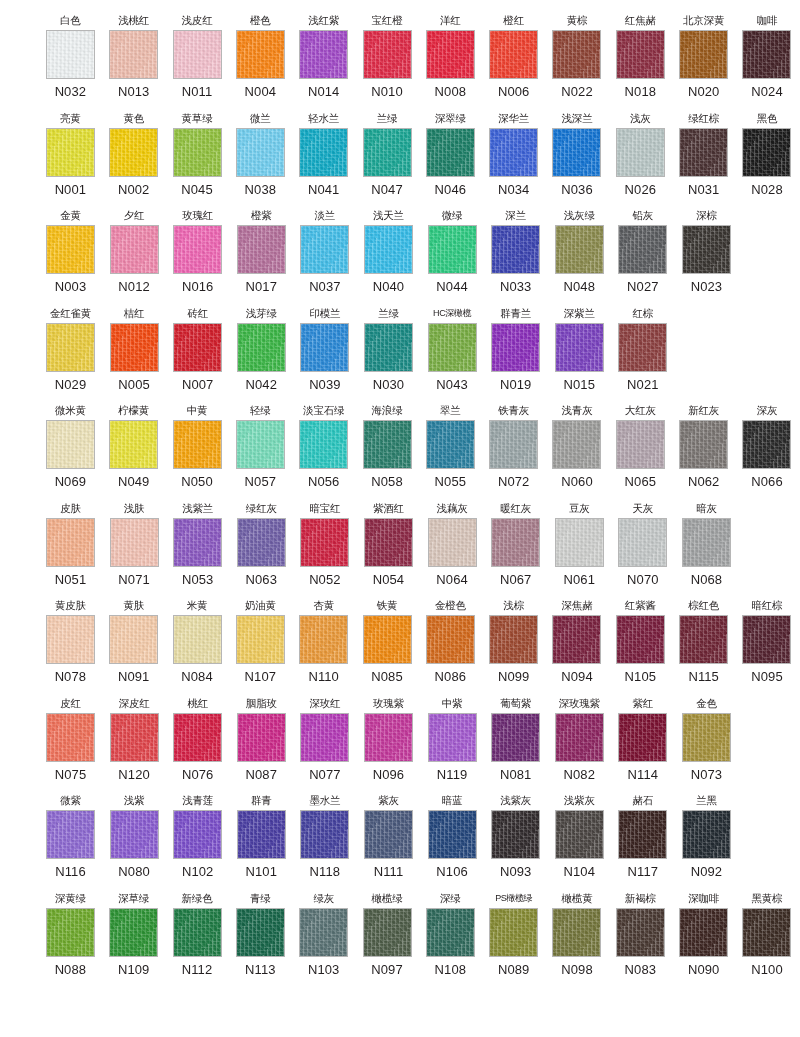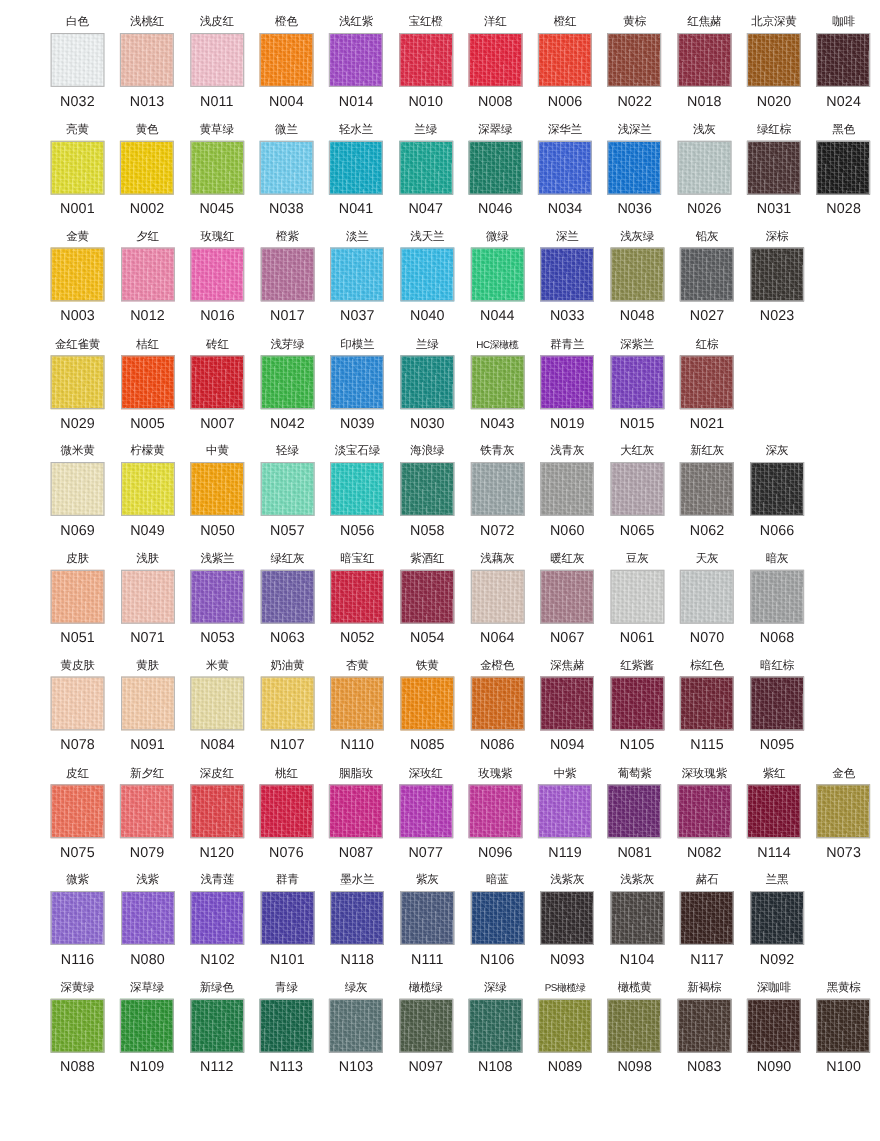--- a/index.html
+++ b/index.html
@@ -438,20 +438,27 @@
         <div class="swatch-code">N056</div>
       </div>
       <div class="swatch-cell">
         <div class="swatch-name">海浪绿</div>
         <div class="swatch-chip" style="background: rgb(43, 127, 108); border-color: rgb(182, 182, 182);">
           <span class="grain"></span>
         </div>
         <div class="swatch-code">N058</div>
       </div>
       <div class="swatch-cell">
+        <div class="swatch-name">翠兰</div>
+        <div class="swatch-chip" style="background: rgb(41, 128, 160); border-color: rgb(182, 182, 182);">
+          <span class="grain"></span>
+        </div>
+        <div class="swatch-code">N055</div>
+      </div>
+      <div class="swatch-cell">
         <div class="swatch-name">铁青灰</div>
         <div class="swatch-chip" style="background: rgb(154, 166, 168); border-color: rgb(182, 182, 182);">
           <span class="grain"></span>
         </div>
         <div class="swatch-code">N072</div>
       </div>
       <div class="swatch-cell">
         <div class="swatch-name">浅青灰</div>
         <div class="swatch-chip" style="background: rgb(157, 157, 155); border-color: rgb(182, 182, 182);">
           <span class="grain"></span>
@@ -603,20 +610,27 @@
         <div class="swatch-code">N085</div>
       </div>
       <div class="swatch-cell">
         <div class="swatch-name">金橙色</div>
         <div class="swatch-chip" style="background: rgb(212, 106, 28); border-color: rgb(182, 182, 182);">
           <span class="grain"></span>
         </div>
         <div class="swatch-code">N086</div>
       </div>
       <div class="swatch-cell">
+        <div class="swatch-name">浅棕</div>
+        <div class="swatch-chip" style="background: rgb(158, 74, 49); border-color: rgb(182, 182, 182);">
+          <span class="grain"></span>
+        </div>
+        <div class="swatch-code">N099</div>
+      </div>
+      <div class="swatch-cell">
         <div class="swatch-name">深焦赭</div>
         <div class="swatch-chip" style="background: rgb(123, 35, 64); border-color: rgb(182, 182, 182);">
           <span class="grain"></span>
         </div>
         <div class="swatch-code">N094</div>
       </div>
       <div class="swatch-cell">
         <div class="swatch-name">红紫酱</div>
         <div class="swatch-chip" style="background: rgb(122, 31, 62); border-color: rgb(182, 182, 182);">
           <span class="grain"></span>
@@ -638,27 +652,20 @@
         <div class="swatch-code">N095</div>
       </div>
     </div>
     <div class="swatch-row">
       <div class="swatch-cell">
         <div class="swatch-name">皮红</div>
         <div class="swatch-chip" style="background: rgb(240, 113, 90); border-color: rgb(182, 182, 182);">
           <span class="grain"></span>
         </div>
         <div class="swatch-code">N075</div>
-      </div>
-      <div class="swatch-cell">
-        <div class="swatch-name">新夕红</div>
-        <div class="swatch-chip" style="background: rgb(239, 109, 111); border-color: rgb(182, 182, 182);">
-          <span class="grain"></span>
-        </div>
-        <div class="swatch-code">N079</div>
       </div>
       <div class="swatch-cell">
         <div class="swatch-name">深皮红</div>
         <div class="swatch-chip" style="background: rgb(225, 69, 75); border-color: rgb(182, 182, 182);">
           <span class="grain"></span>
         </div>
         <div class="swatch-code">N120</div>
       </div>
       <div class="swatch-cell">
         <div class="swatch-name">桃红</div>

